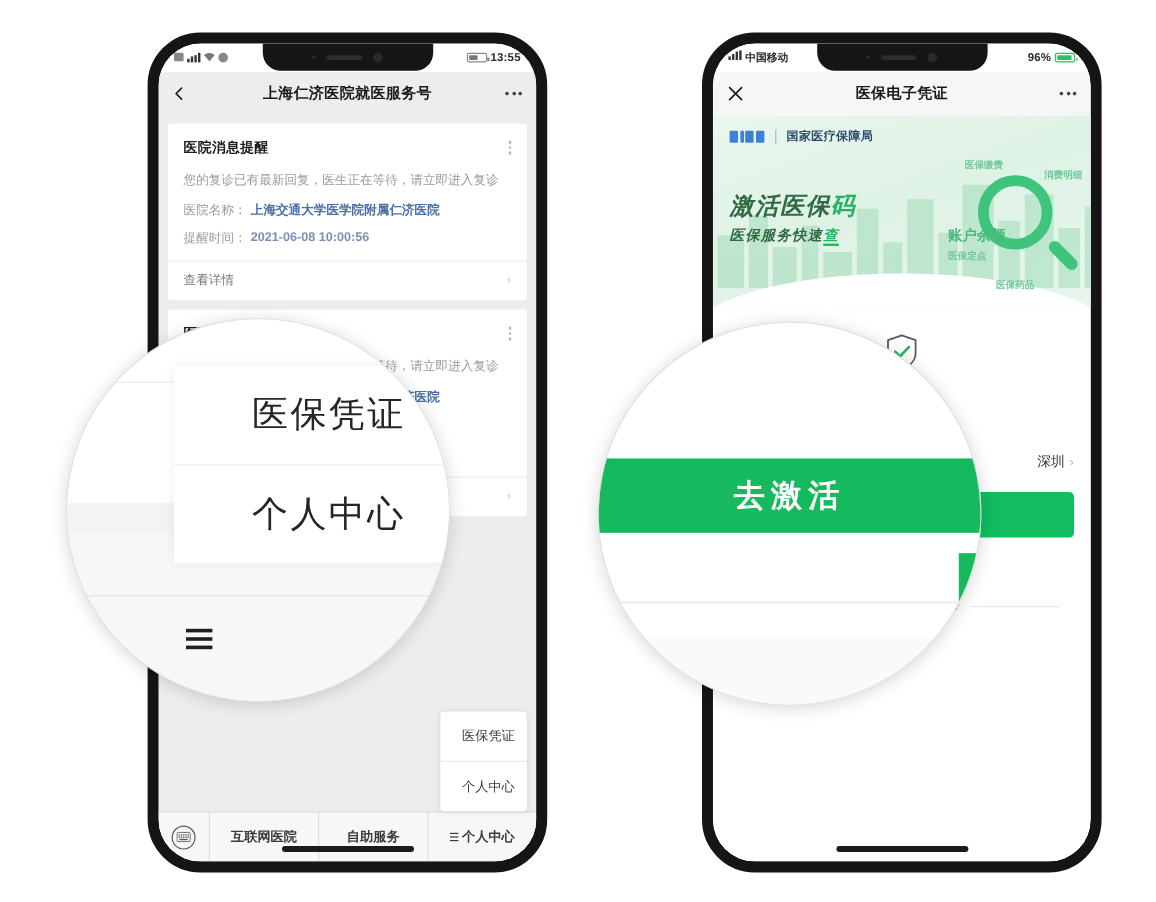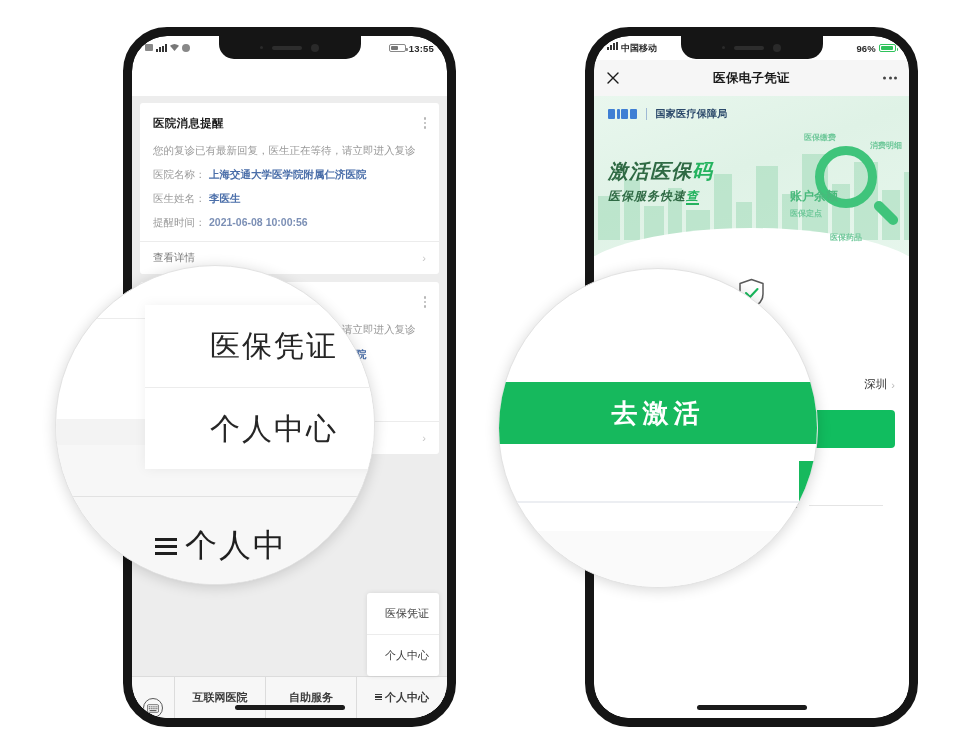--- a/index.html
+++ b/index.html
@@ -112,21 +112,21 @@
     border-top: 1px solid #ececec; margin: 11px -13px -11px -13px;
     padding: 9px 13px; font-size: 10.5px; color: #7a7a7a;
     display:flex; align-items:center; justify-content: space-between;
   }
   .chev { color: #c6c6c6; font-size: 11px; }
 
   
   .tabbar {
     position: absolute; left: 0; right: 0; bottom: 0; height: 42px;
     background: #f7f7f7; border-top: 1px solid #dcdcdc;
-    display: flex; align-items: flex-end; z-index: 26;
+    display: flex; align-items: center; z-index: 26;
   }
   .tabbar .kb-btn {
     width: 42px; display:flex; align-items:center; justify-content:center;
   }
   .kb-circle {
     width: 20px; height: 20px; border: 1.2px solid #595959; border-radius: 50%;
     display:flex; align-items:center; justify-content:center;
   }
   .kb-circle svg { display:block; }
   .tab-item {
@@ -270,38 +270,47 @@
           <span class="sb-time">13:55</span>
         </div>
       </div>
 
       <div class="notch">
         <span class="ndot"></span>
           <span class="nsp"></span>
           <span class="ncam"></span>
       </div>
 
+      <div class="navbar">
+        <span class="nav-back">
+          <svg viewBox="0 0 12 12" width="11" height="11">
+              <path d="M8 1 L3 6 L8 11" fill="none" stroke="#1a1a1a" stroke-width="1.4" stroke-linecap="round" stroke-linejoin="round"></path>
+            </svg>
+        </span>
+        <span class="nav-title">上海仁济医院就医服务号</span>
+        <span class="nav-dots">
+            <i></i>
+            <i></i>
+            <i></i>
+          </span>
+      </div>
 
       <div class="content">
 
         <div class="msg-card">
           <div class="msg-title">医院消息提醒</div>
           <div class="kebab">
               <i></i>
               <i></i>
               <i></i>
             </div>
           <div class="msg-body">您的复诊已有最新回复，医生正在等待，请立即进入复诊</div>
           <div class="kv">
             <span class="k">医院名称：</span>
             <span class="v">上海交通大学医学院附属仁济医院</span>
-          </div>
-          <div class="kv">
-            <span class="k">医生姓名：</span>
-            <span class="v">李医生</span>
           </div>
           <div class="kv">
             <span class="k">提醒时间：</span>
             <span class="v plain">2021-06-08 10:00:56</span>
           </div>
           <div class="card-footer">
             <span>查看详情</span>
             <span class="chev">›</span>
           </div>
         </div>
@@ -515,21 +524,20 @@
         <div class="li" style="height:81px; line-height:81px; font-size:30px;">个人中心</div>
       </div>
 
       <div class="lens-line" style="left:0; top:230px; width:100%; background:#e2e2e2;"></div>
       <div class="lens-tabtext" style="left:99px; top:258px; font-size:32px;">
         <span class="lens-hamb">
             <i></i>
             <i></i>
             <i></i>
           </span>
-        <span>个人中</span>
       </div>
 
       <div style="position:absolute; left:30px; top:279px; width:7px; height:7px; background:#2a2a2a; border-radius:50%;"></div>
     </div>
   </div>
 
   <div class="lens" style="left:498px; top:268px; width:320px; height:320px;">
     <div class="lens-inner">
 
       <div class="lens-btn" style="top:113px; height:62px; font-size:26px;">

